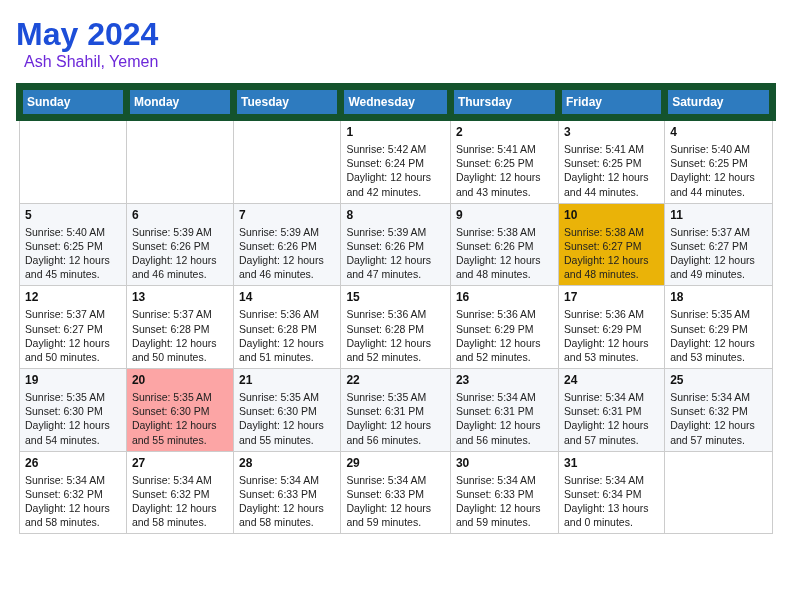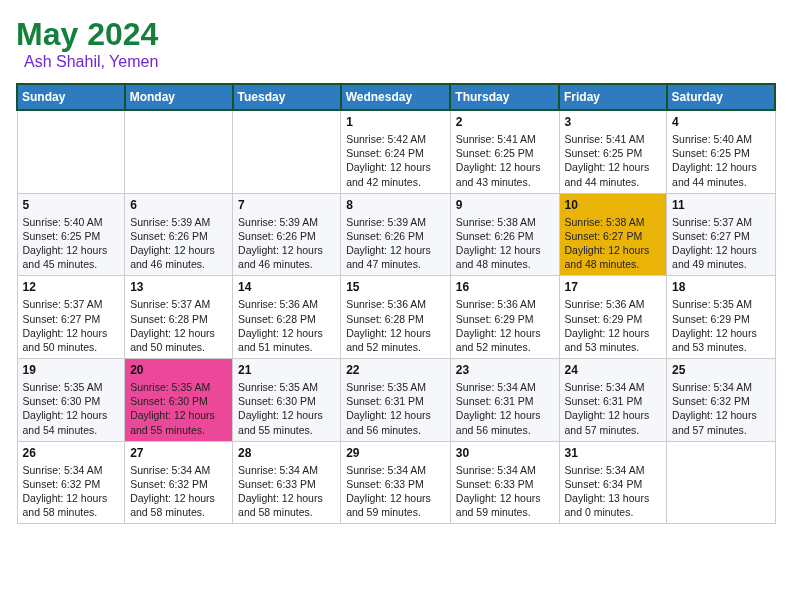--- a/index.html
+++ b/index.html
@@ -30,39 +30,39 @@
       width: 36px;
       height: 28px;
       margin-right: 2px;
     }
     .title-block {
       text-align: right;
     }
     .month-title {
       font-size: 32px;
       font-weight: bold;
-      color: #15803d;
+      color: #1d4ed8;
     }
     .location-title {
       font-size: 16px;
       color: #6d28d9;
     }
     .calendar {
       width: 100%;
       border-collapse: collapse;
       font-size: 11px;
     }
     .calendar th {
       background: #2e7bbf;
       color: #fff;
       padding: 5px 4px;
       text-align: left;
       font-size: 12px;
       font-weight: bold;
-      border: 2px solid #14532d;
+      border: 7px solid #14532d;
     }
     .calendar td {
       border: 1px solid #ccc;
       vertical-align: top;
       padding: 4px 5px;
       width: 113px;
       min-height: 80px;
       background: #fff;
     }
     .calendar tr:nth-child(even) td {
@@ -185,21 +185,21 @@
         <td>
           <div class="day-num">18</div>
           <div class="day-info">Sunrise: 5:35 AM<br>Sunset: 6:29 PM<br>Daylight: 12 hours and 53 minutes.</div>
         </td>
       </tr>
       <tr style="background: rgb(245, 247, 250);">
         <td style="background: rgb(245, 247, 250);">
           <div class="day-num">19</div>
           <div class="day-info">Sunrise: 5:35 AM<br>Sunset: 6:30 PM<br>Daylight: 12 hours and 54 minutes.</div>
         </td>
-        <td style="background: #ec4899;">
+        <td style="background: #fca5a5;">
           <div class="day-num">20</div>
           <div class="day-info">Sunrise: 5:35 AM<br>Sunset: 6:30 PM<br>Daylight: 12 hours and 55 minutes.</div>
         </td>
         <td style="background: rgb(245, 247, 250);">
           <div class="day-num">21</div>
           <div class="day-info">Sunrise: 5:35 AM<br>Sunset: 6:30 PM<br>Daylight: 12 hours and 55 minutes.</div>
         </td>
         <td style="background: rgb(245, 247, 250);">
           <div class="day-num">22</div>
           <div class="day-info">Sunrise: 5:35 AM<br>Sunset: 6:31 PM<br>Daylight: 12 hours and 56 minutes.</div>

